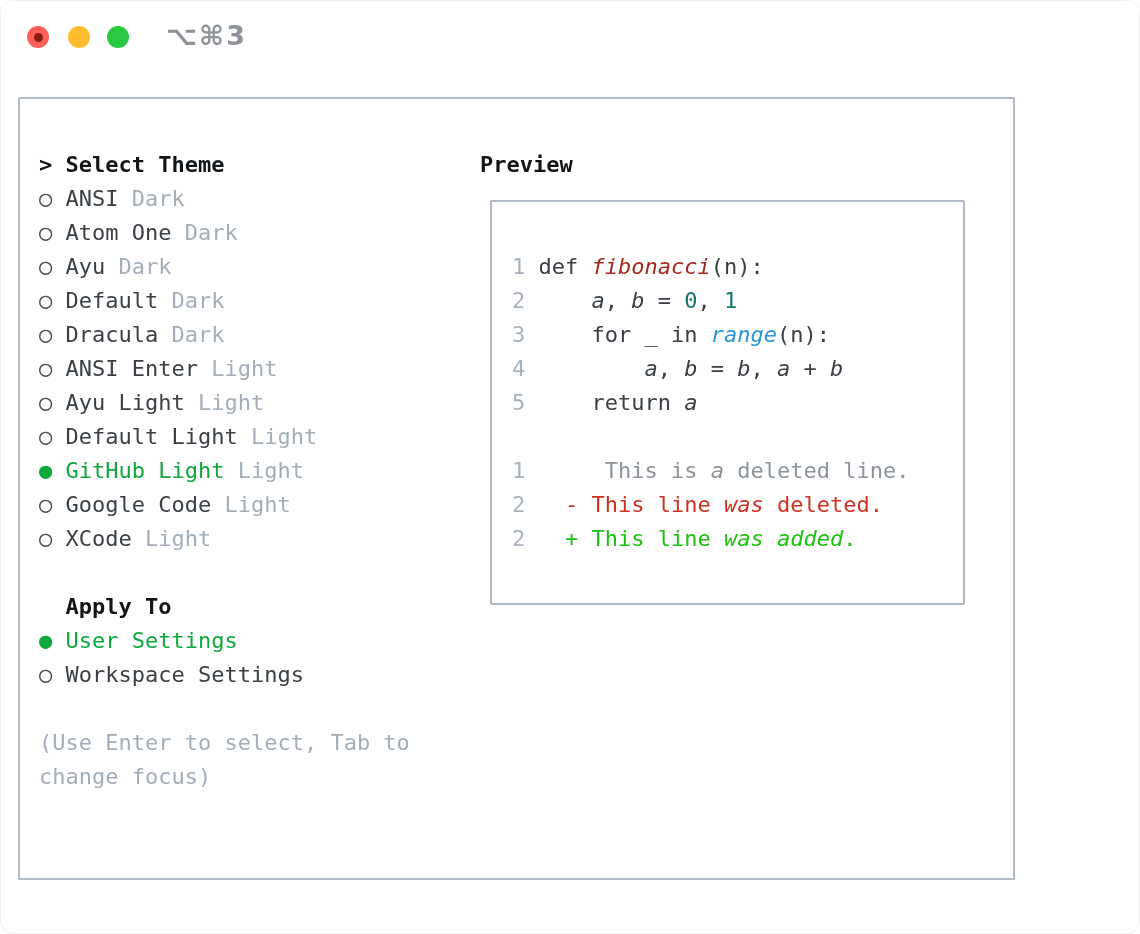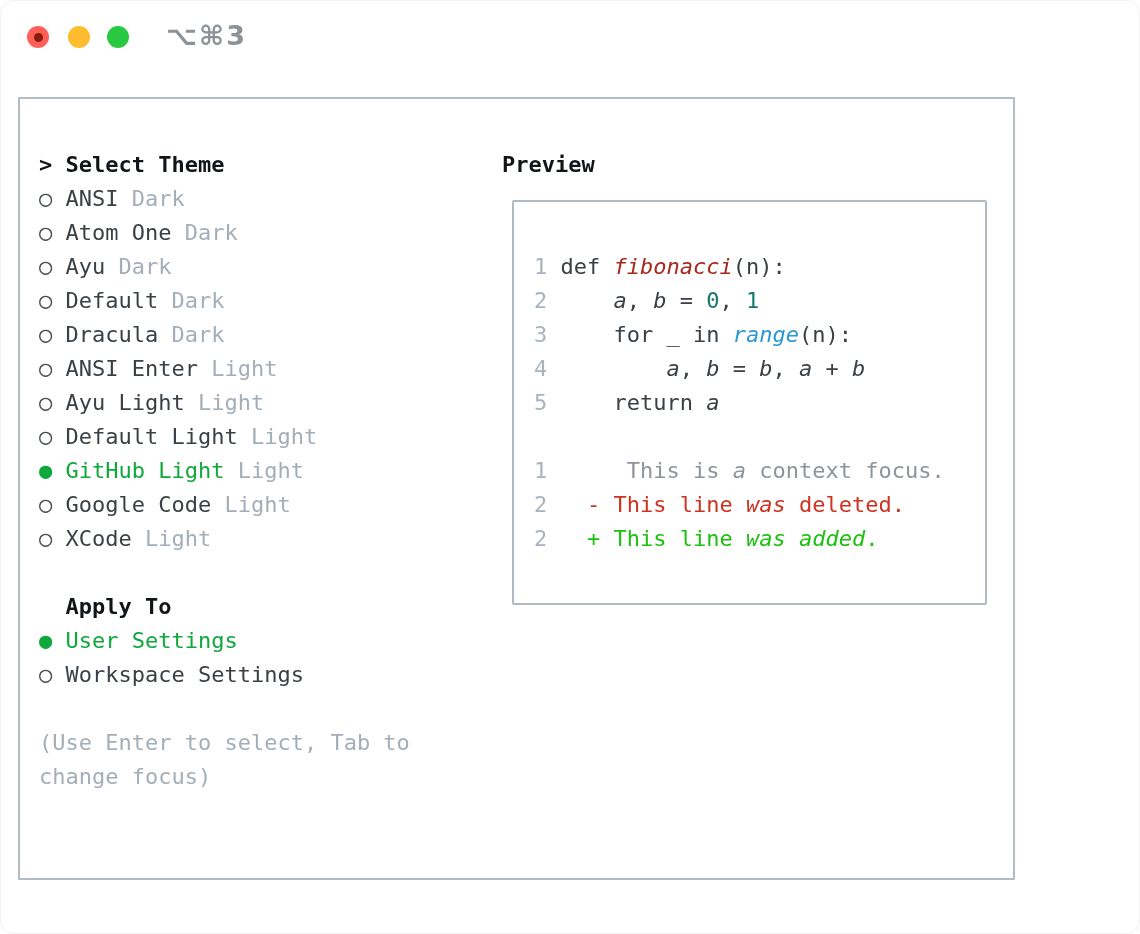--- a/index.html
+++ b/index.html
@@ -22,21 +22,21 @@
 
   
   .panel { position:absolute; left:18px; top:97px; width:997px; height:783px;
            box-sizing:border-box; border:2px solid var(--panel-border); border-radius:1px;
            background:#fff; }
 
   .line { height:34px; line-height:34px; font-size:22px; white-space:pre; color:var(--text-dark); }
   .bold { font-weight:bold; color:var(--text-black); }
 
   .col-left  { position:absolute; left:19px;  top:49px; }
-  .col-right { position:absolute; left:482px; top:49px; }
+  .col-right { position:absolute; left:460px; top:49px; }
 
   .marker { color:var(--circle); }
   .marker.sel { color:var(--green); }
   .item .name { color:var(--text-dark); }
   .item .name.sel { color:var(--green); }
   .item .variant { color:var(--gray); }
   .help .line { color:var(--gray); }
 
   
   .preview-box { margin-left:10px; margin-top:18px; width:475px; height:405px;
@@ -109,20 +109,20 @@
 
     <div class="col-right">
       <div class="line"><span class="bold">Preview</span></div>
       <div class="preview-box" id="preview-box">
           <div class="pline"><span class="tok-num">1 </span><span class="tok-kw">def </span><span class="tok-fn">fibonacci</span><span class="tok-plain">(n):</span></div>
           <div class="pline"><span class="tok-num">2 </span><span class="tok-plain">    </span><span class="tok-var">a</span><span class="tok-plain">, </span><span class="tok-var">b</span><span class="tok-plain"> = </span><span class="tok-lit">0</span><span class="tok-plain">, </span><span class="tok-lit">1</span></div>
           <div class="pline"><span class="tok-num">3 </span><span class="tok-plain">    </span><span class="tok-kw">for</span><span class="tok-plain"> _ </span><span class="tok-kw">in</span><span class="tok-plain"> </span><span class="tok-builtin">range</span><span class="tok-plain">(n):</span></div>
           <div class="pline"><span class="tok-num">4 </span><span class="tok-plain">        </span><span class="tok-var">a</span><span class="tok-plain">, </span><span class="tok-var">b</span><span class="tok-plain"> = </span><span class="tok-var">b</span><span class="tok-plain">, </span><span class="tok-var">a</span><span class="tok-plain"> + </span><span class="tok-var">b</span></div>
           <div class="pline"><span class="tok-num">5 </span><span class="tok-plain">    </span><span class="tok-kw">return</span><span class="tok-plain"> </span><span class="tok-var">a</span></div>
           <div class="pline"> </div>
-          <div class="pline"><span class="tok-num">1</span><span class="tok-plain">      </span><span class="tok-ctx">This is </span><span class="tok-ctx-i">a</span><span class="tok-ctx"> context focus.</span></div>
+          <div class="pline"><span class="tok-num">1</span><span class="tok-plain">      </span><span class="tok-ctx">This is </span><span class="tok-ctx-i">a</span><span class="tok-ctx"> deleted line.</span></div>
           <div class="pline"><span class="tok-num">2</span><span class="tok-plain">   </span><span class="tok-del">- This line </span><span class="tok-del-i">was</span><span class="tok-del"> deleted.</span></div>
           <div class="pline"><span class="tok-num">2</span><span class="tok-plain">   </span><span class="tok-add">+ This line </span><span class="tok-add-i">was</span><span class="tok-add"> </span><span class="tok-add-i">added</span><span class="tok-add">.</span></div>
         </div>
     </div>
 
   </div>
 </div>
 
 </body></html>

